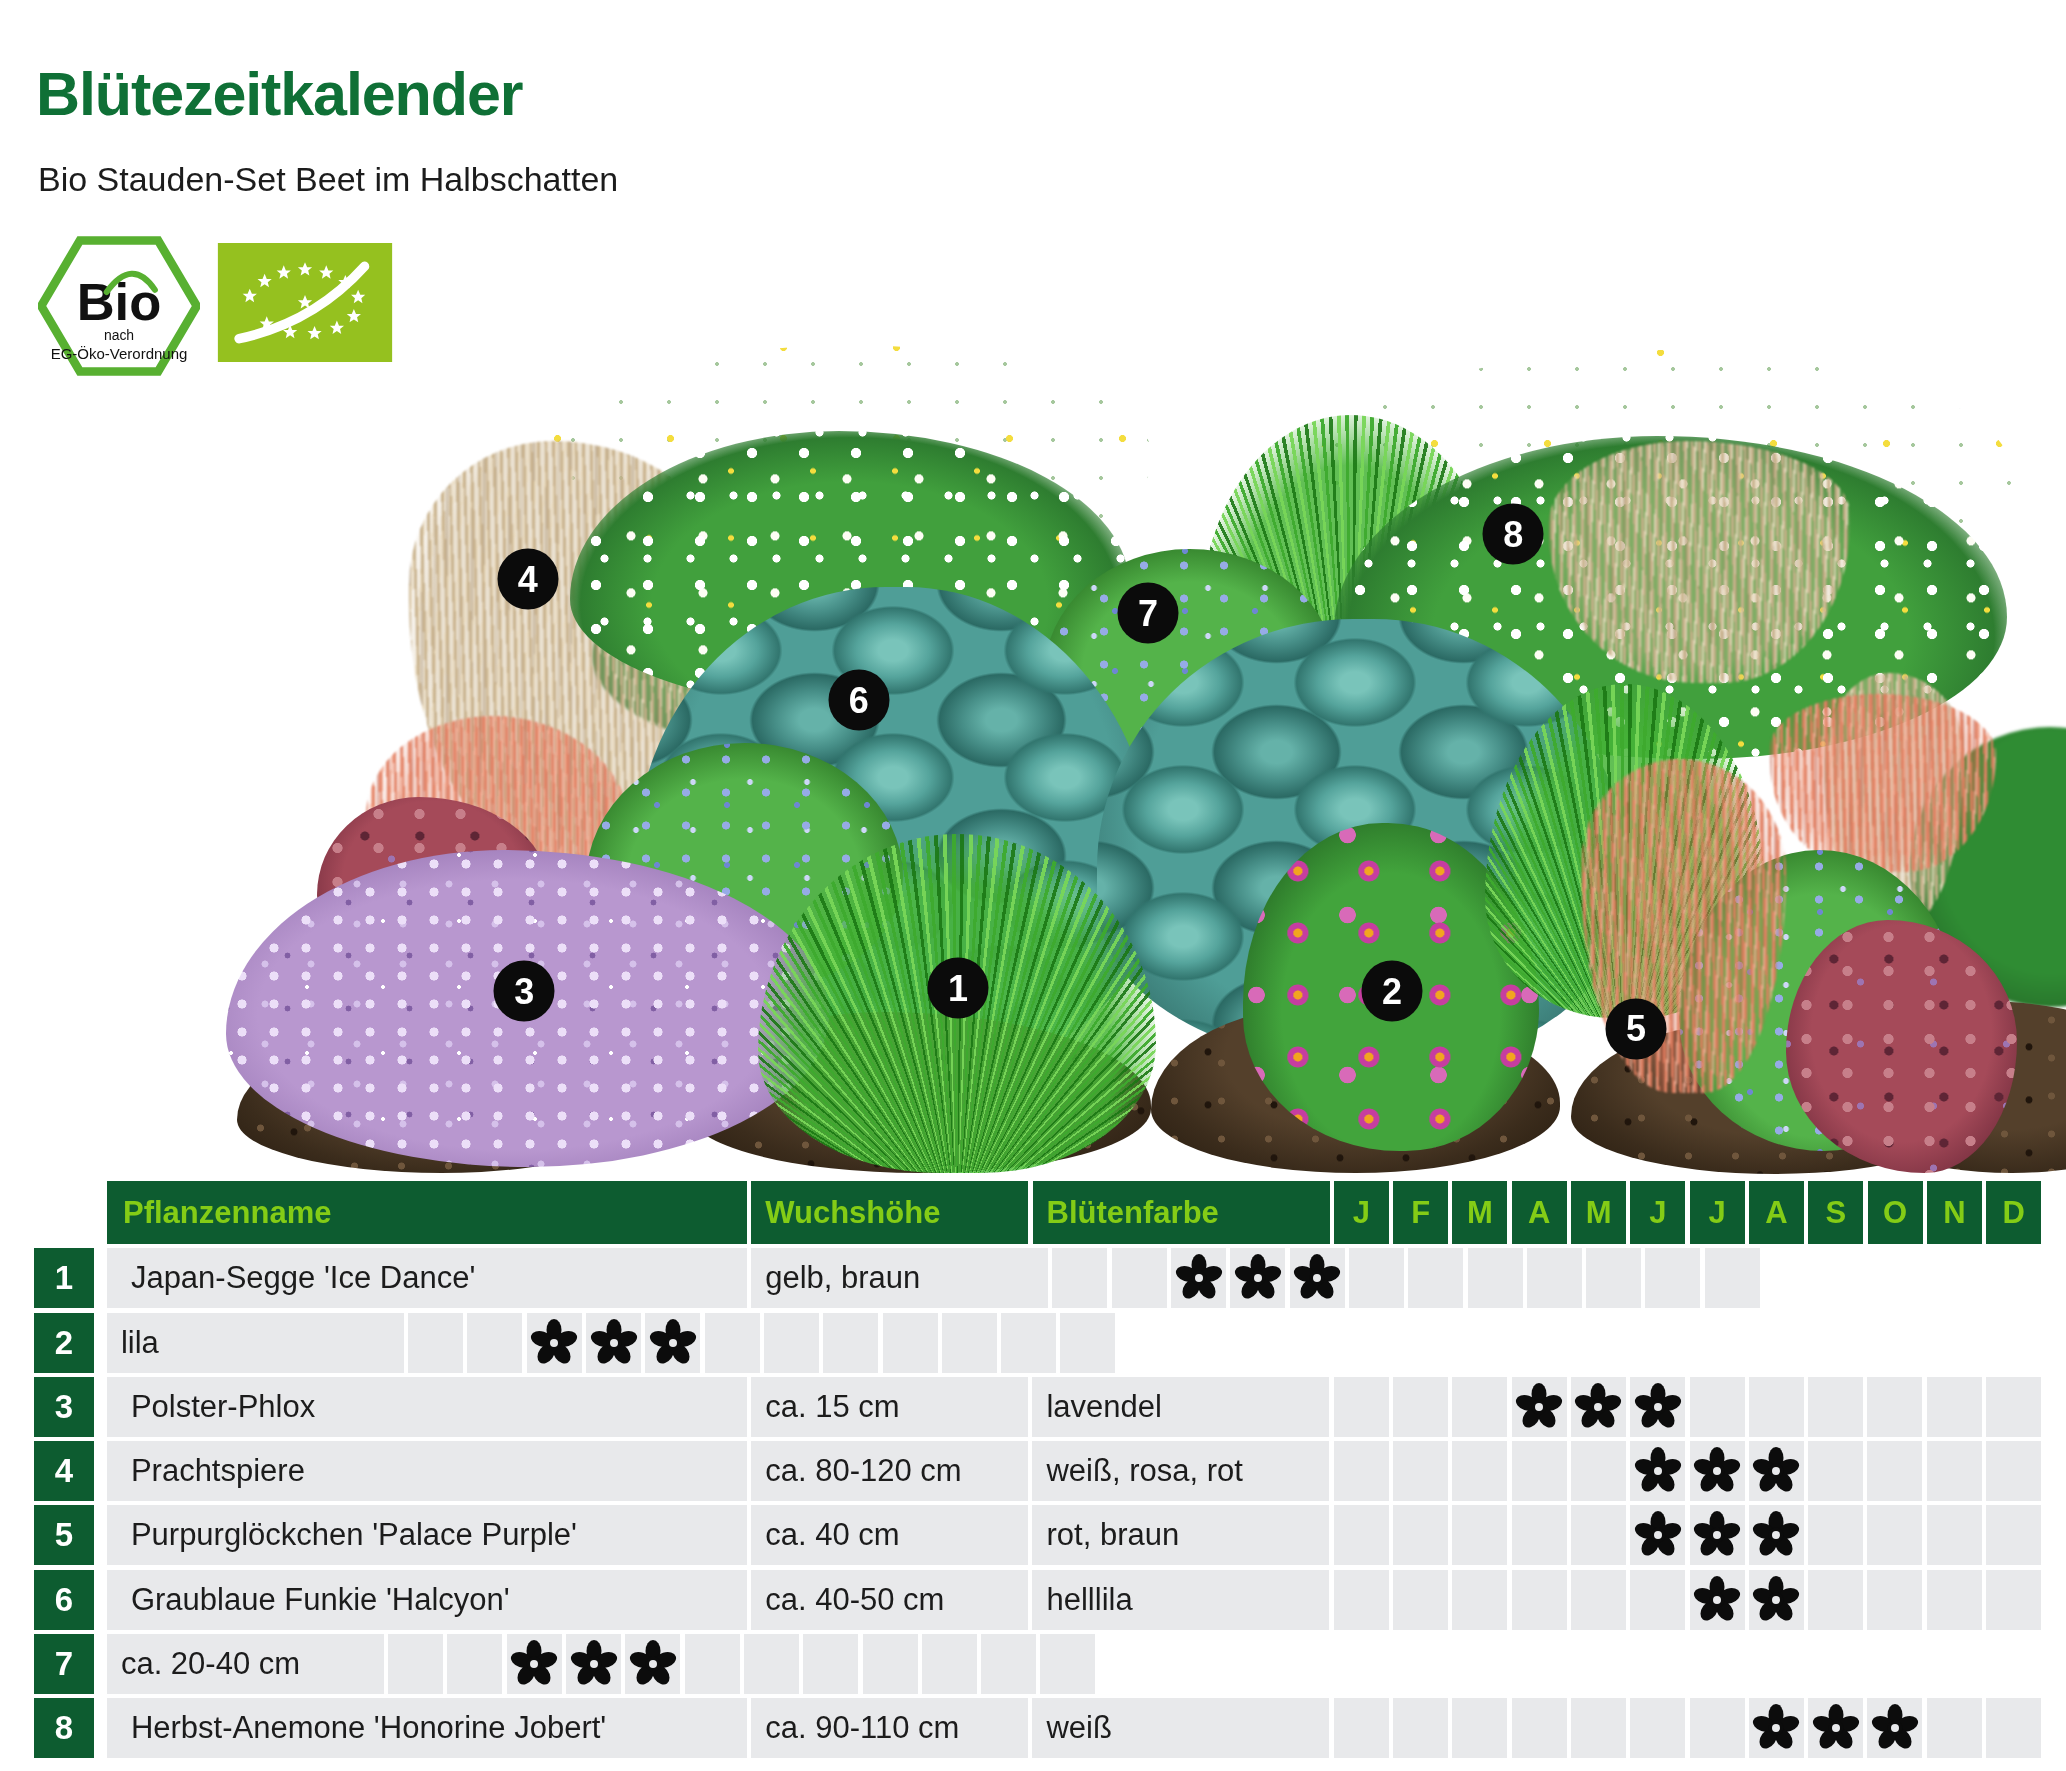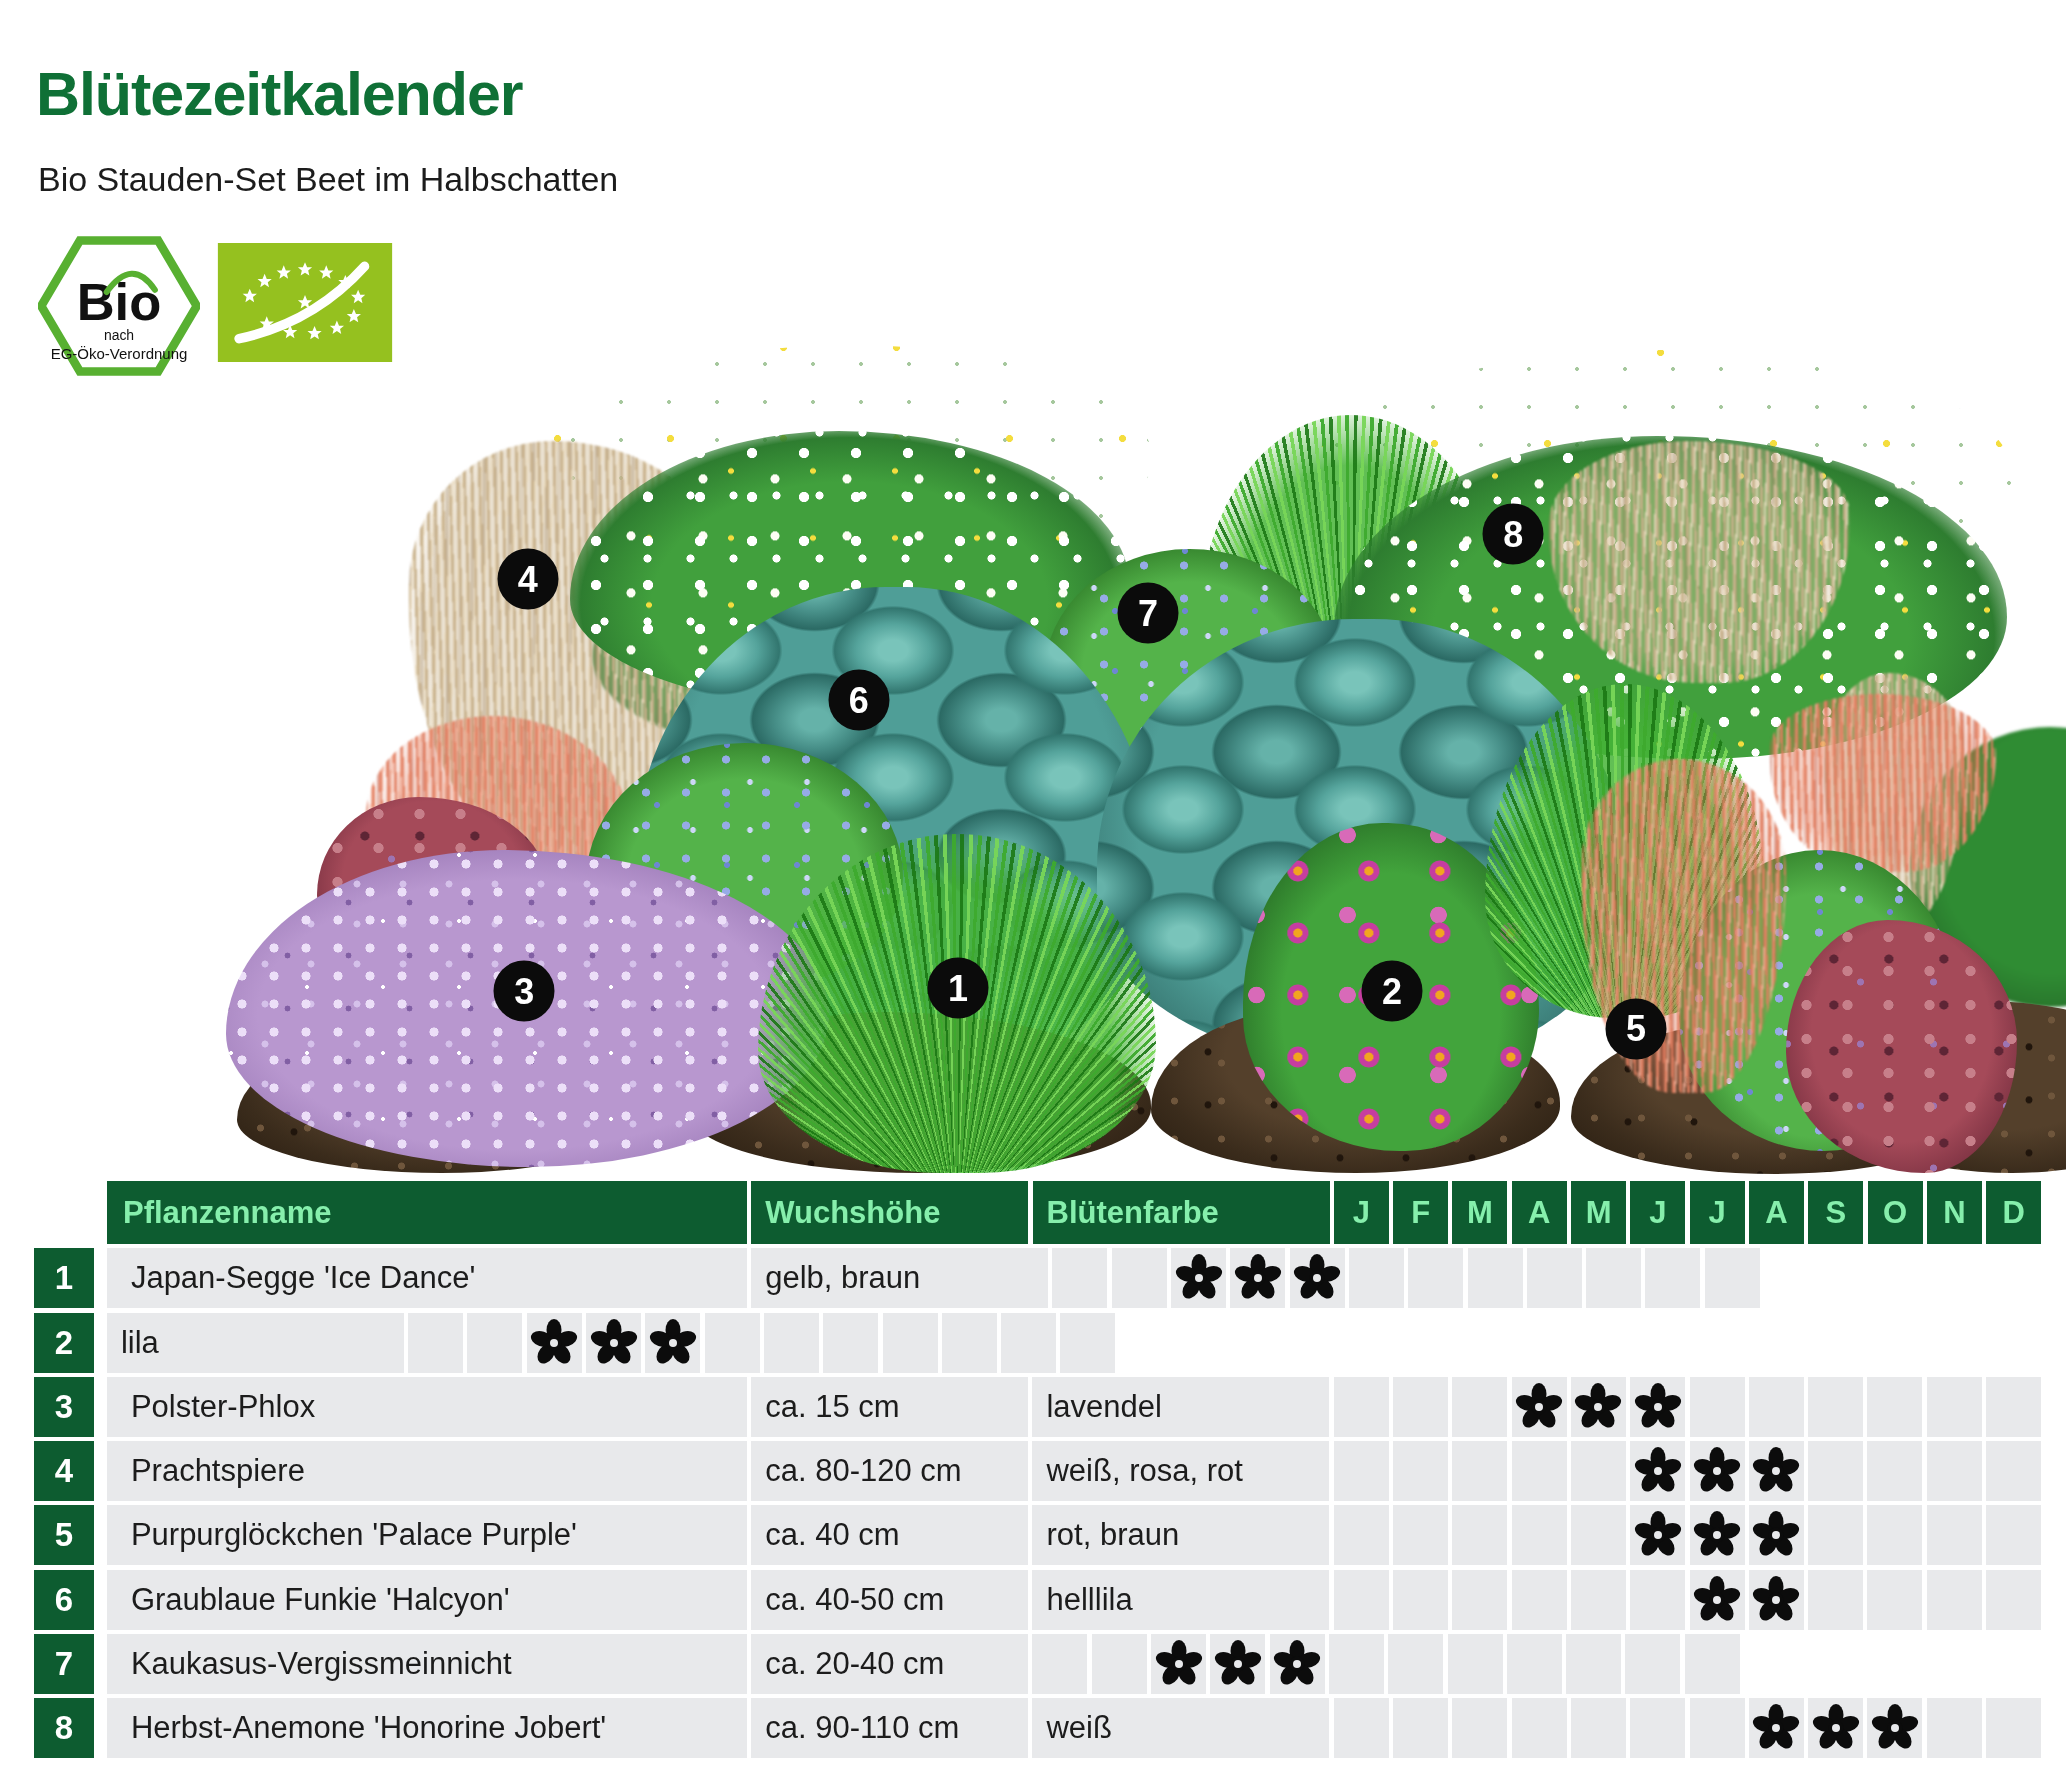--- a/index.html
+++ b/index.html
@@ -133,21 +133,21 @@
     background-repeat:repeat,repeat,no-repeat;
     border-radius:42% 58% 50% 50%/62% 58% 40% 38%;filter:blur(0.5px);}
 
   .badge{position:absolute;width:61px;height:61px;border-radius:50%;
          background:var(--badge-black,#0b0b0b);color:#ffffff;display:flex;align-items:center;
          justify-content:center;font-size:36px;font-weight:700;transform:translate(-50%,-50%);z-index:30;}
 
   
   #plant-table{position:absolute;left:34px;top:1181px;}
   .thead{display:flex;gap:4.3px;margin-left:73px;}
-  .hcell{background:var(--header-green,#0d5c30);color:#86efac;font-weight:700;font-size:31px;
+  .hcell{background:var(--header-green,#0d5c30);color:#84cc16;font-weight:700;font-size:31px;
          height:63px;display:flex;align-items:center;}
   .hcell.name{width:640px;padding-left:16px;box-sizing:border-box;}
   .hcell.height{width:277px;padding-left:14px;box-sizing:border-box;}
   .hcell.color{width:297px;padding-left:14px;box-sizing:border-box;text-align:center;}
   .hcell.month{width:55px;justify-content:center;}
   .trow{display:flex;gap:4.3px;margin-top:4.3px;}
   .cell{background:var(--row-gray,#e8e9eb);height:60px;display:flex;align-items:center;font-size:31px;}
   .cell.num{background:var(--header-green,#0d5c30);color:#ffffff;font-weight:700;font-size:33px;
             width:60px;justify-content:center;margin-right:8.6px;}
   .cell.name{width:640px;padding-left:24px;box-sizing:border-box;}
@@ -527,21 +527,20 @@
               <circle r="8" fill="#e8e9eb"></circle>
             </svg>
           </div>
           <div class="cell month"></div>
           <div class="cell month"></div>
           <div class="cell month"></div>
           <div class="cell month"></div>
         </div>
         <div class="trow">
           <div class="cell num">7</div>
-          <div class="cell name">Kaukasus-Vergissmeinnicht</div>
           <div class="cell height">ca. 20-40 cm</div>
           <div class="cell month"></div>
           <div class="cell month"></div>
           <div class="cell month">
             <svg viewBox="-50 -50 100 100" class="bloom">
               <ellipse cx="0" cy="-26" rx="15" ry="22" transform="rotate(0)" fill="#0c0c0c"></ellipse>
               <ellipse cx="0" cy="-26" rx="15" ry="22" transform="rotate(72)" fill="#0c0c0c"></ellipse>
               <ellipse cx="0" cy="-26" rx="15" ry="22" transform="rotate(144)" fill="#0c0c0c"></ellipse>
               <ellipse cx="0" cy="-26" rx="15" ry="22" transform="rotate(216)" fill="#0c0c0c"></ellipse>
               <ellipse cx="0" cy="-26" rx="15" ry="22" transform="rotate(288)" fill="#0c0c0c"></ellipse>

